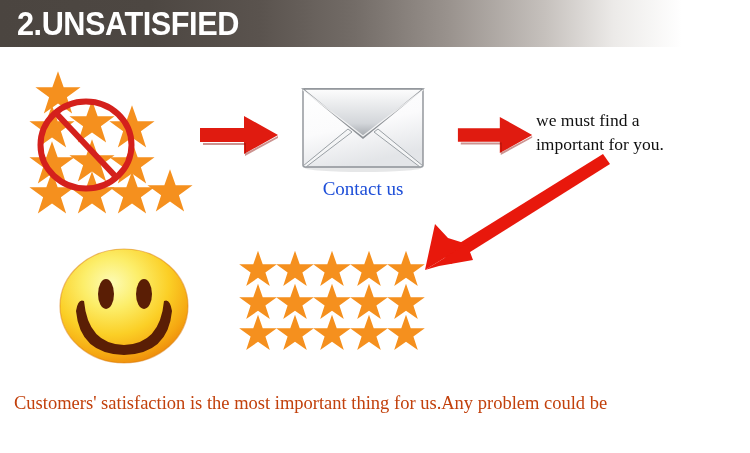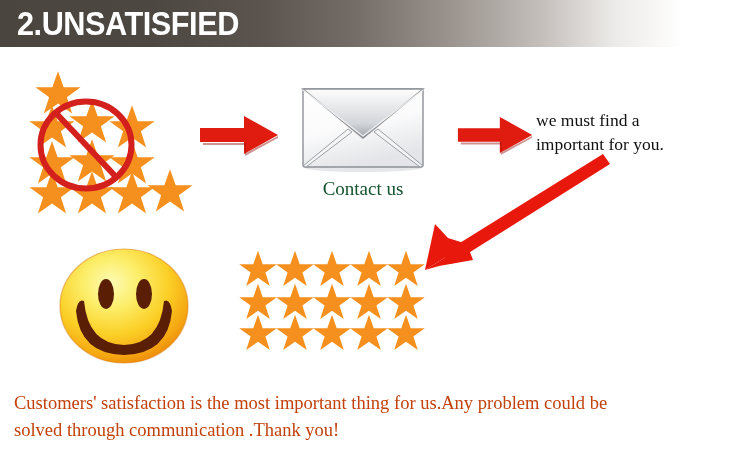--- a/index.html
+++ b/index.html
@@ -75,21 +75,21 @@
     height: 86px;
   }
   #contact-label {
     position: absolute;
     left: 300px;
     top: 178px;
     width: 126px;
     text-align: center;
     font-family: "Liberation Serif", serif;
     font-size: 19px;
-    color: #14532d;
+    color: #1d4ed8;
   }
 
   
   #note-text {
     position: absolute;
     left: 536px;
     top: 108px;
     width: 200px;
     font-family: "Liberation Serif", serif;
     font-size: 17.5px;
@@ -270,16 +270,15 @@
         <use href="#starsym" x="39" y="64" width="40" height="38"></use>
         <use href="#starsym" x="76" y="64" width="40" height="38"></use>
         <use href="#starsym" x="113" y="64" width="40" height="38"></use>
         <use href="#starsym" x="150" y="64" width="40" height="38"></use>
       </g>
     </svg>
   </div>
 
   <div id="caption">
     <div>Customers' satisfaction is the most important thing for us.Any problem could be</div>
-    <div>solved through communication .Thank you!</div>
   </div>
 
 </div>
 
 </body></html>

